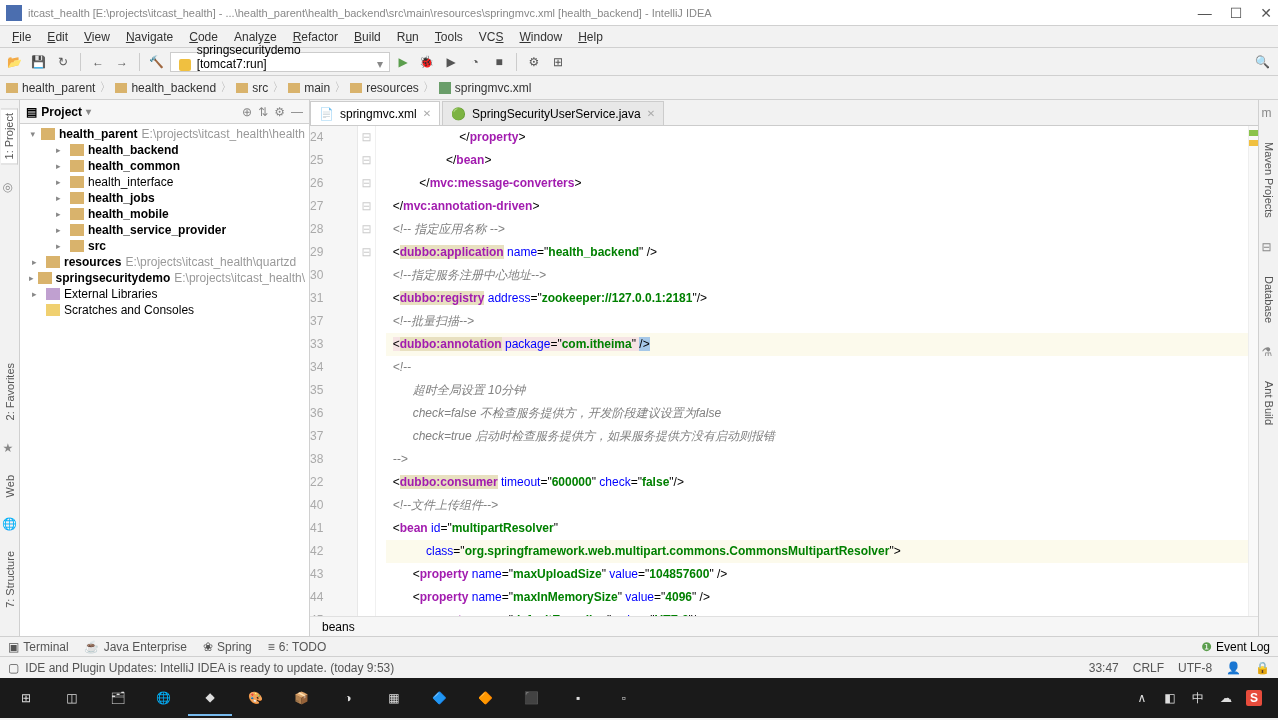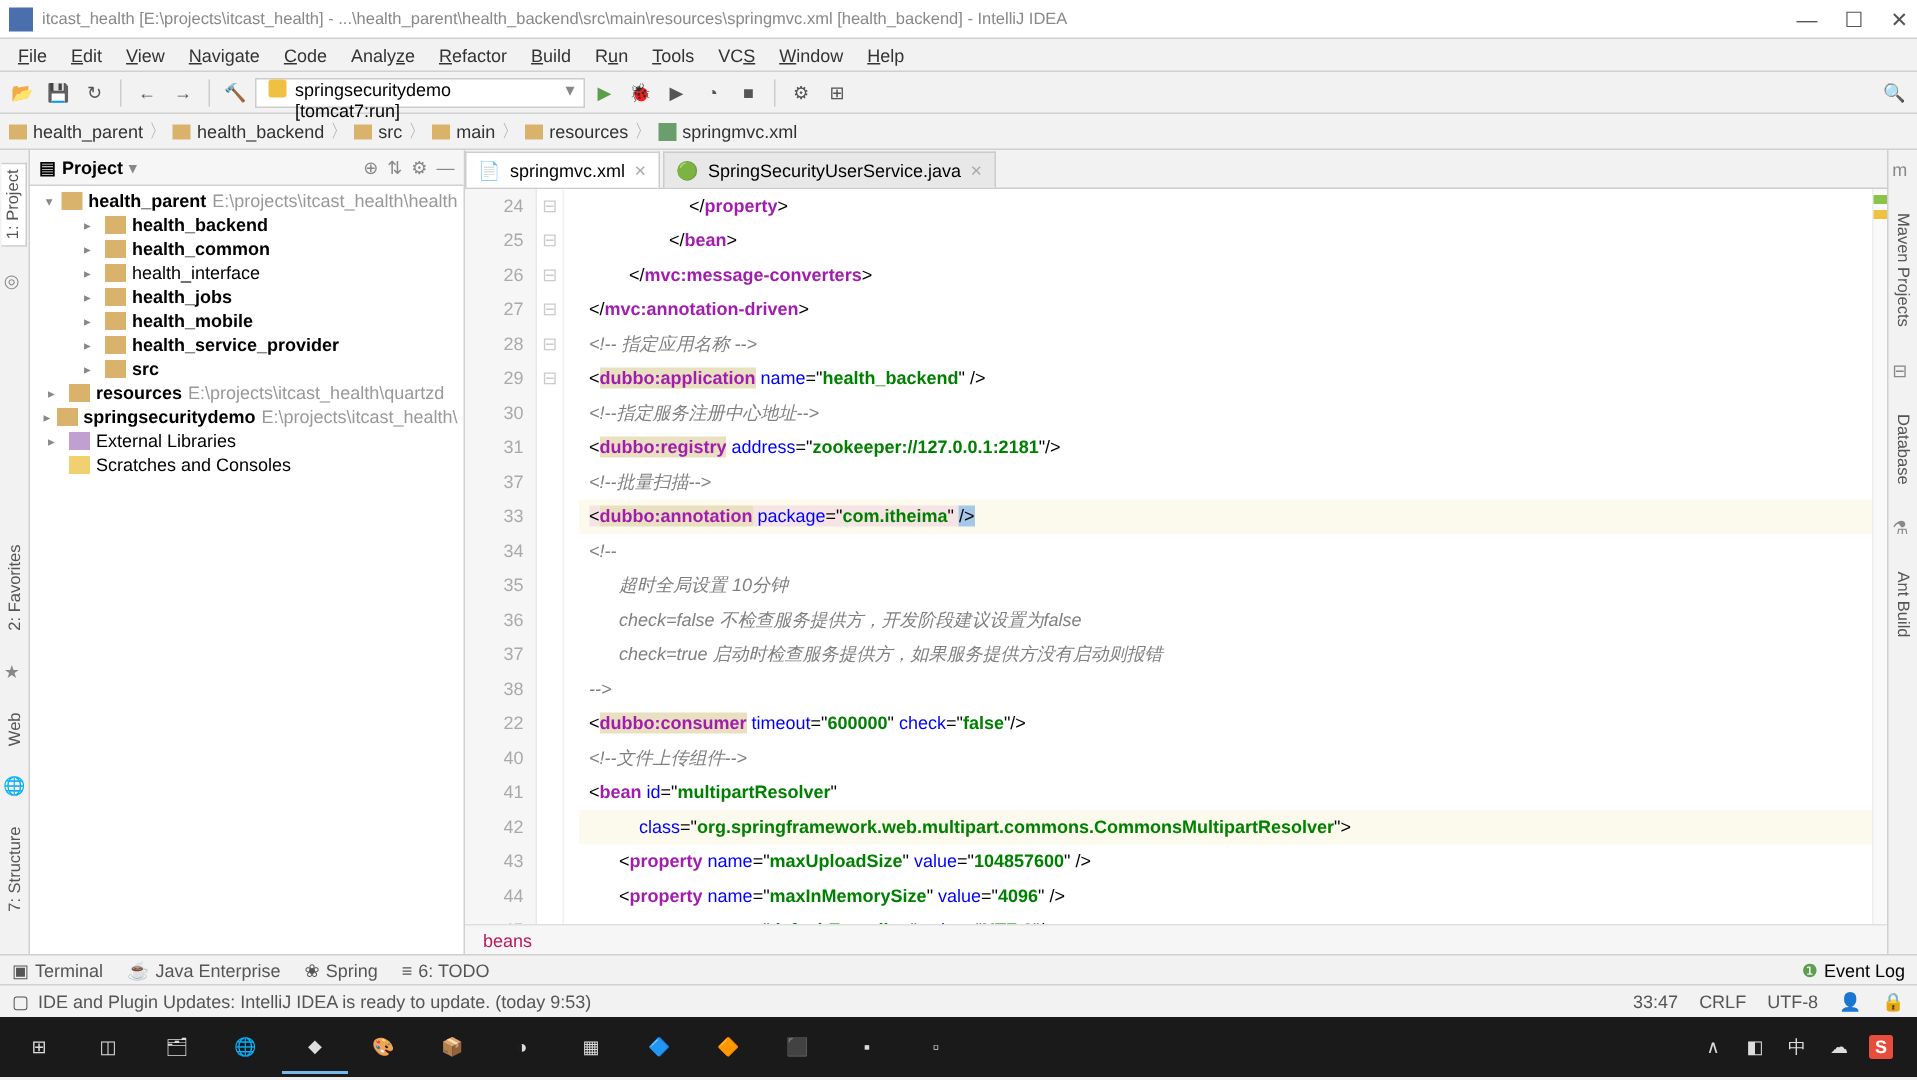--- a/index.html
+++ b/index.html
@@ -8,21 +8,21 @@
 .title-bar .app-icon{width:16px;height:16px;background:#4b6eaf;margin-right:6px}
 .title-bar .title{flex:1;color:#888;font-size:11px}
 .win-btns{display:flex;gap:18px;color:#555}
 .win-btn{cursor:pointer;font-size:14px}
 .menu-bar{height:22px;background:#f2f2f2;display:flex;align-items:center;padding:0 4px;border-bottom:1px solid #d0d0d0}
 .menu-item{padding:2px 8px;cursor:pointer;color:#333}
 .menu-item u{text-decoration:underline}
 .toolbar{height:28px;background:#f2f2f2;display:flex;align-items:center;padding:0 4px;border-bottom:1px solid #d0d0d0;gap:2px}
 .tb-btn{width:22px;height:22px;display:flex;align-items:center;justify-content:center;cursor:pointer;color:#555}
 .tb-sep{width:1px;height:18px;background:#ccc;margin:0 4px}
-.run-config{height:20px;border:1px solid #ccc;background:#fff;padding:0 20px 0 8px;display:flex;align-items:flex-start;cursor:pointer;position:relative;width:220px}
+.run-config{height:20px;border:1px solid #ccc;background:#fff;padding:0 20px 0 8px;display:flex;align-items:flex-end;cursor:pointer;position:relative;width:220px}
 .run-config::after{content:"▾";position:absolute;right:6px;color:#888}
 .run-icon{width:12px;height:12px;background:#f0c040;border-radius:2px;margin-right:6px}
 .play{color:#5b9e4d}
 .bug{color:#888}
 .breadcrumbs{height:24px;background:#f2f2f2;display:flex;align-items:center;padding:0 6px;border-bottom:1px solid #d0d0d0;gap:4px}
 .bc{display:flex;align-items:center;gap:4px;color:#333;cursor:pointer}
 .bc-sep{color:#aaa}
 .folder-icon{width:12px;height:10px;background:#d9b36c}
 .xml-icon{width:12px;height:12px;background:#6a9e6a}
 .main{display:flex;height:536px}
@@ -47,35 +47,35 @@
 .ti-lib{background:#c0a0d0}
 .ti-scratch{background:#f0d070}
 .tree-label{color:#000}
 .tree-path{color:#999}
 .editor-area{flex:1;display:flex;flex-direction:column;background:#fff}
 .editor-tabs{height:26px;display:flex;align-items:flex-end;border-bottom:1px solid #ccc;background:#f2f2f2}
 .etab{height:24px;display:flex;align-items:center;padding:0 8px;gap:6px;background:#e8e8e8;border:1px solid #ccc;border-bottom:none;margin-right:2px;cursor:pointer}
 .etab.active{background:#fff}
 .etab-close{color:#aaa;font-size:10px}
 .editor{flex:1;display:flex;overflow:hidden;font-family:"Consolas","Courier New",monospace;font-size:14px}
-.gutter{width:48px;background:#f6f6f6;border-right:1px solid #e8e8e8;text-align:right;padding-right:8px;color:#aaa;line-height:23px}
+.gutter{width:48px;background:#f6f6f6;border-right:1px solid #e8e8e8;text-align:left;padding-right:8px;color:#aaa;line-height:23px}
 .fold-gutter{width:18px;background:#fff;border-right:1px solid #f0f0f0;line-height:23px;text-align:center;color:#ccc;font-size:9px}
 .code{flex:1;padding-left:10px;line-height:23px;white-space:pre;overflow:hidden}
 .code-line{height:23px}
 .hl-line{background:#fcfaec}
 .pink-bg{background:#f6e4e4}
 .blue-sel{background:#a6c8e8}
 .t-tag{color:#a21caf}
 .t-attr{color:#0000ff}
 .t-val{color:#008000;font-weight:bold}
 .t-comment{color:#808080;font-style:italic}
 .t-punct{color:#000}
 .t-bold{font-weight:bold}
 .t-hl{background:#e8e0c0}
-.editor-status{height:20px;background:#f6f6f6;border-top:1px solid #e0e0e0;padding:0 12px;display:flex;align-items:center;color:#be185d}
+.editor-status{height:20px;background:#f6f6f6;border-top:1px solid #e0e0e0;padding:0 12px;display:flex;align-items:center;color:#000000}
 .right-gutter{width:20px;background:#f2f2f2;border-left:1px solid #d0d0d0;display:flex;flex-direction:column;align-items:center;padding-top:6px;gap:18px}
 .err-strip{width:10px;background:#f9f9f9;border-left:1px solid #eee}
 .err-mark{width:10px;height:6px;margin-top:4px}
 .err-green{background:#8bc34a}
 .err-yellow{background:#f0c040}
 .bottom-strip{height:20px;background:#f2f2f2;border-top:1px solid #d0d0d0;display:flex;align-items:center;padding:0 8px;gap:16px}
 .bstrip-item{display:flex;align-items:center;gap:4px;cursor:pointer;color:#555}
 .bstrip-spacer{flex:1}
 .event-log{display:flex;align-items:center;gap:4px}
 .status-bar{height:22px;background:#f2f2f2;border-top:1px solid #d0d0d0;display:flex;align-items:center;padding:0 8px;gap:14px;color:#555}

